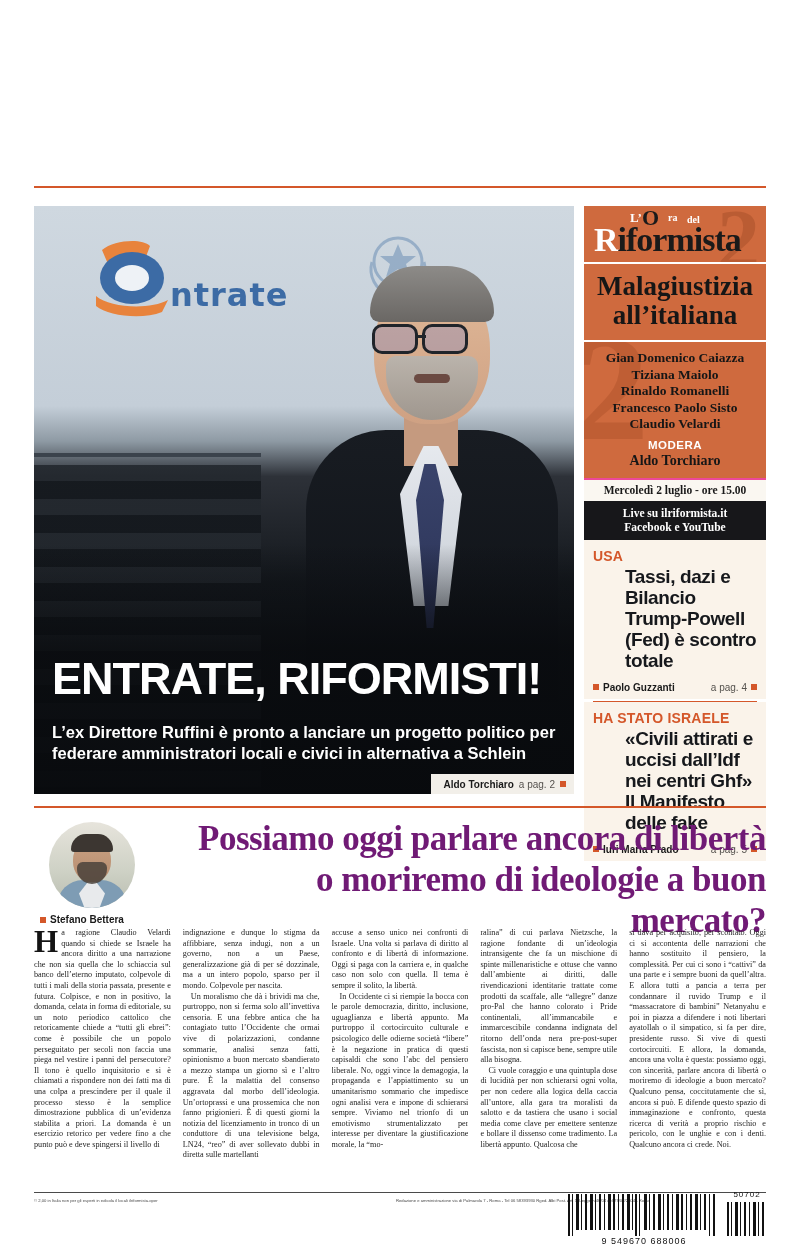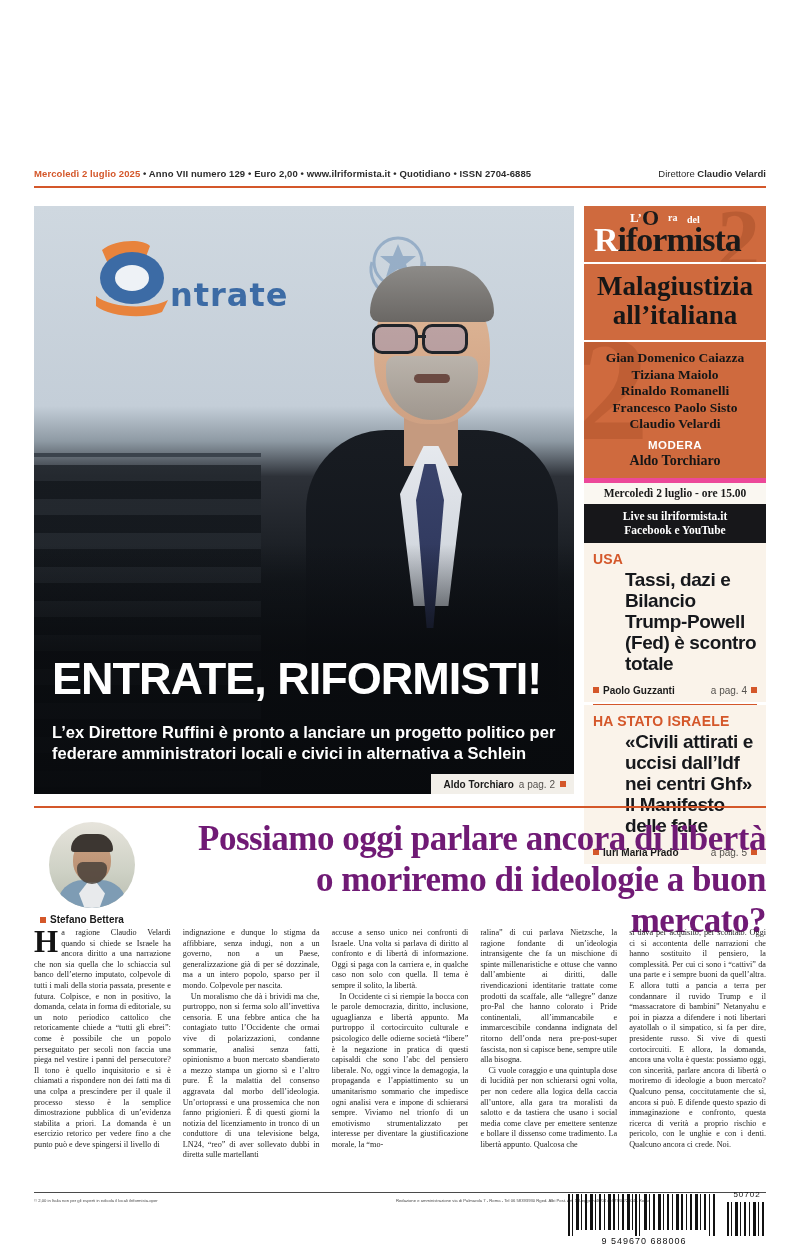--- a/index.html
+++ b/index.html
@@ -194,21 +194,21 @@
   .side-names .moder {
     font-family:"Liberation Serif", serif; font-weight:700;
     font-size:14px; color:#161616; text-align:center; margin-top:2px;
     position:relative; z-index:2;
   }
   .names-ghost {
     position:absolute; left:-10px; top:-40px; font-family:"Liberation Serif",serif;
     font-size:150px; color:rgba(150,66,28,.28); font-weight:700; z-index:1;
   }
   .side-when {
-    background:#faf7f1; border-top:5px solid #ec4899;
+    background:#faf7f1; border-top:2px solid #ec4899;
     font-family:"Liberation Serif", serif; font-weight:700; font-size:11.5px;
     color:#1a1a1a; text-align:center; padding:4px 0 5px;
   }
   .side-live {
     background:#17171a; color:#ffffff; text-align:center;
     font-family:"Liberation Serif", serif; font-weight:700;
     font-size:11.5px; line-height:14px; padding:5px 0 6px;
   }
   .side-art { background:#faf3ea; padding:8px 9px 6px; position:relative; }
   .side-art.b2 { margin-top:0; }
@@ -295,28 +295,20 @@
     position:absolute; left:160px; top:-4px; width:42px; font-size:8px;
     font-family:"Liberation Sans", sans-serif; color:#111; letter-spacing:1px; text-align:center;
   }
 </style>
 </head>
 <body>
 
 <div class="page">
 
 
-  <div class="infoline">
-    <div class="infoline-left">
-      <span class="date">Mercoledì 2 luglio 2025</span><span> • Anno VII numero 129 • Euro 2,00 • www.ilriformista.it • Quotidiano • ISSN 2704-6885</span>
-    </div>
-    <div class="infoline-right">
-      <span>Direttore </span><b>Claudio Velardi</b>
-    </div>
-  </div>
   <div class="rule-top"></div>
 
   <div class="lead">
     <div class="photo-bg"></div>
     <div class="photo-shelf"></div>
     <div class="photo-shelf2"></div>
 
     <div class="ae-logo">
       <svg class="ae-glyph" viewBox="0 0 88 84">
         <path d="M14 16 C26 6 54 4 62 12 L56 28 C46 22 28 24 20 30 Z" fill="#e8833c"></path>

